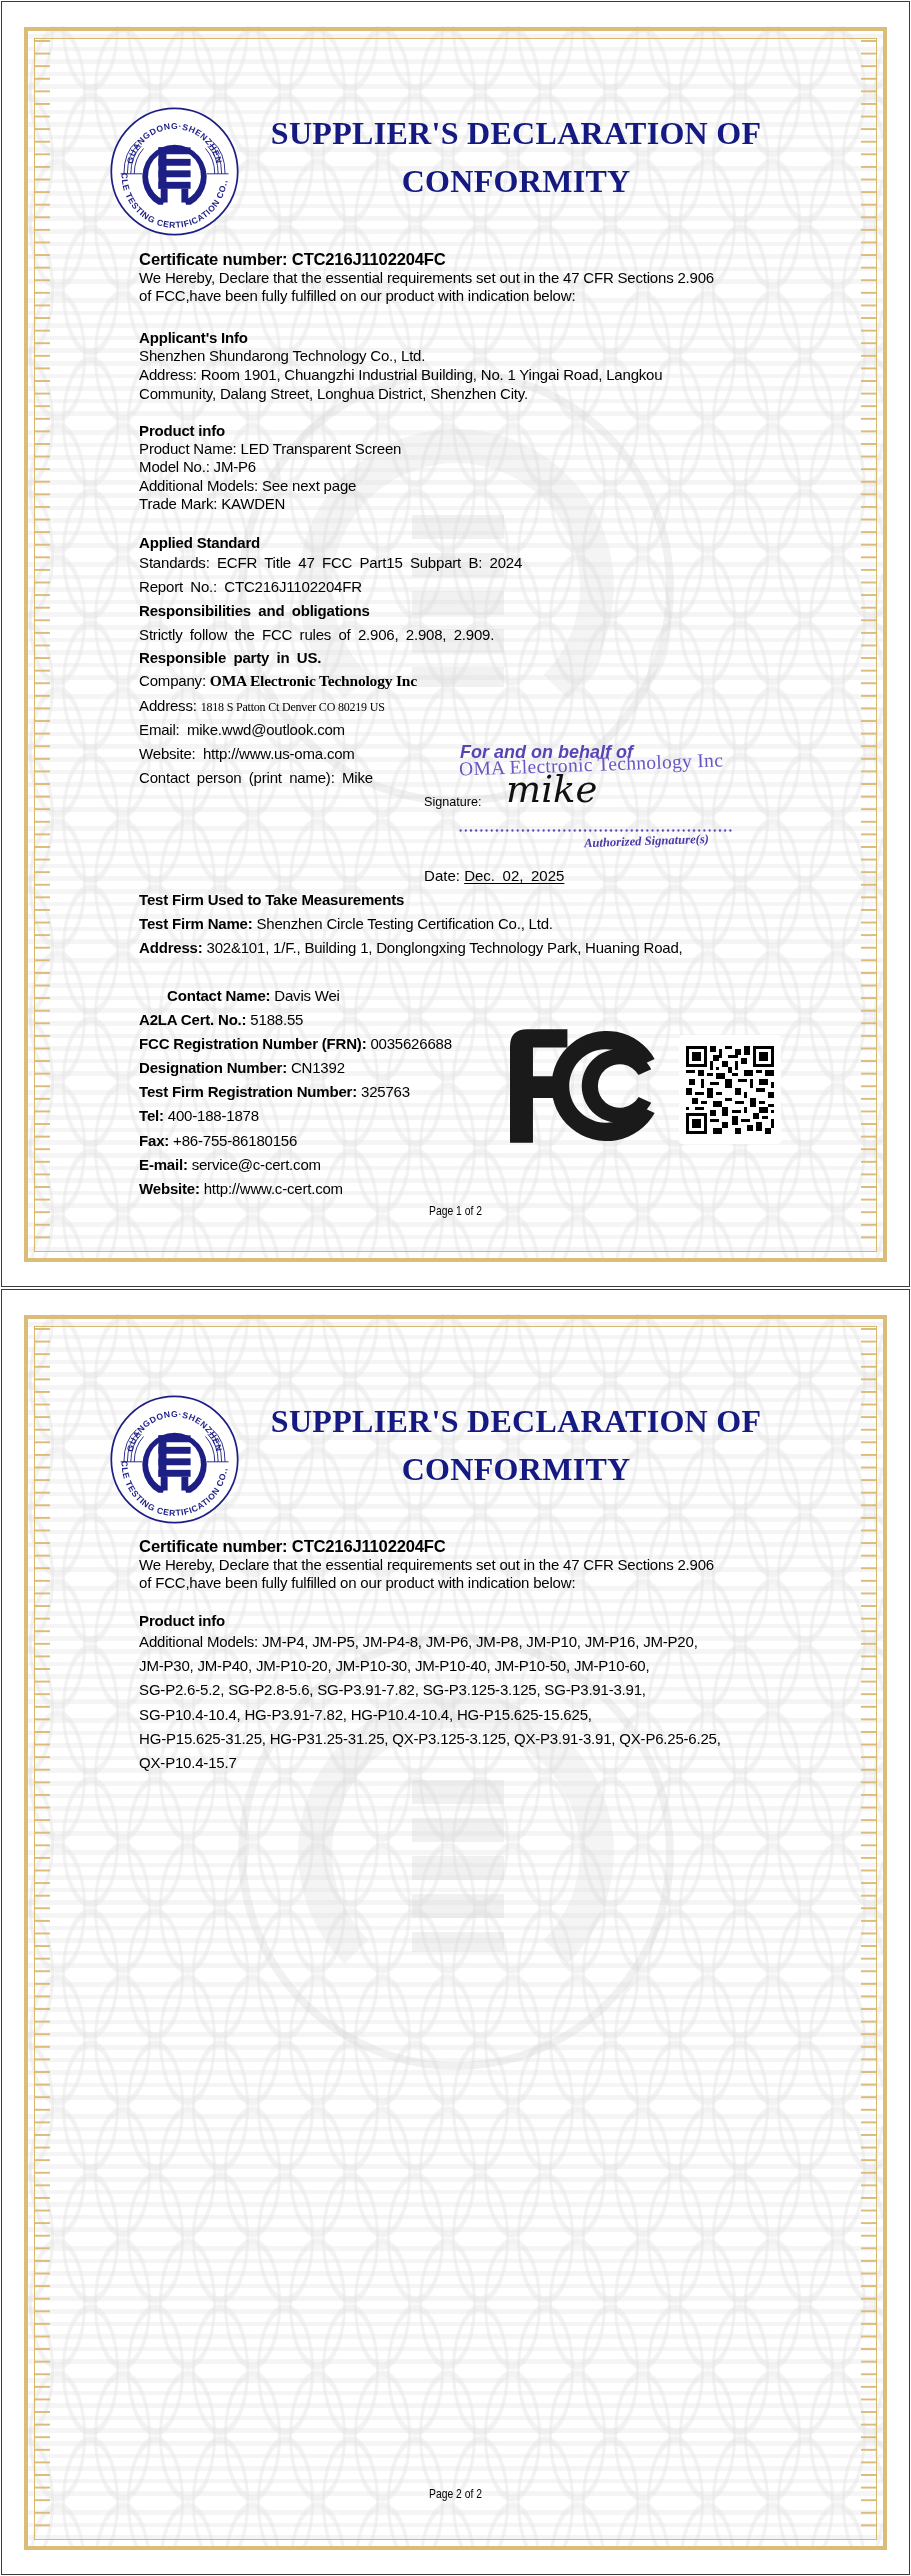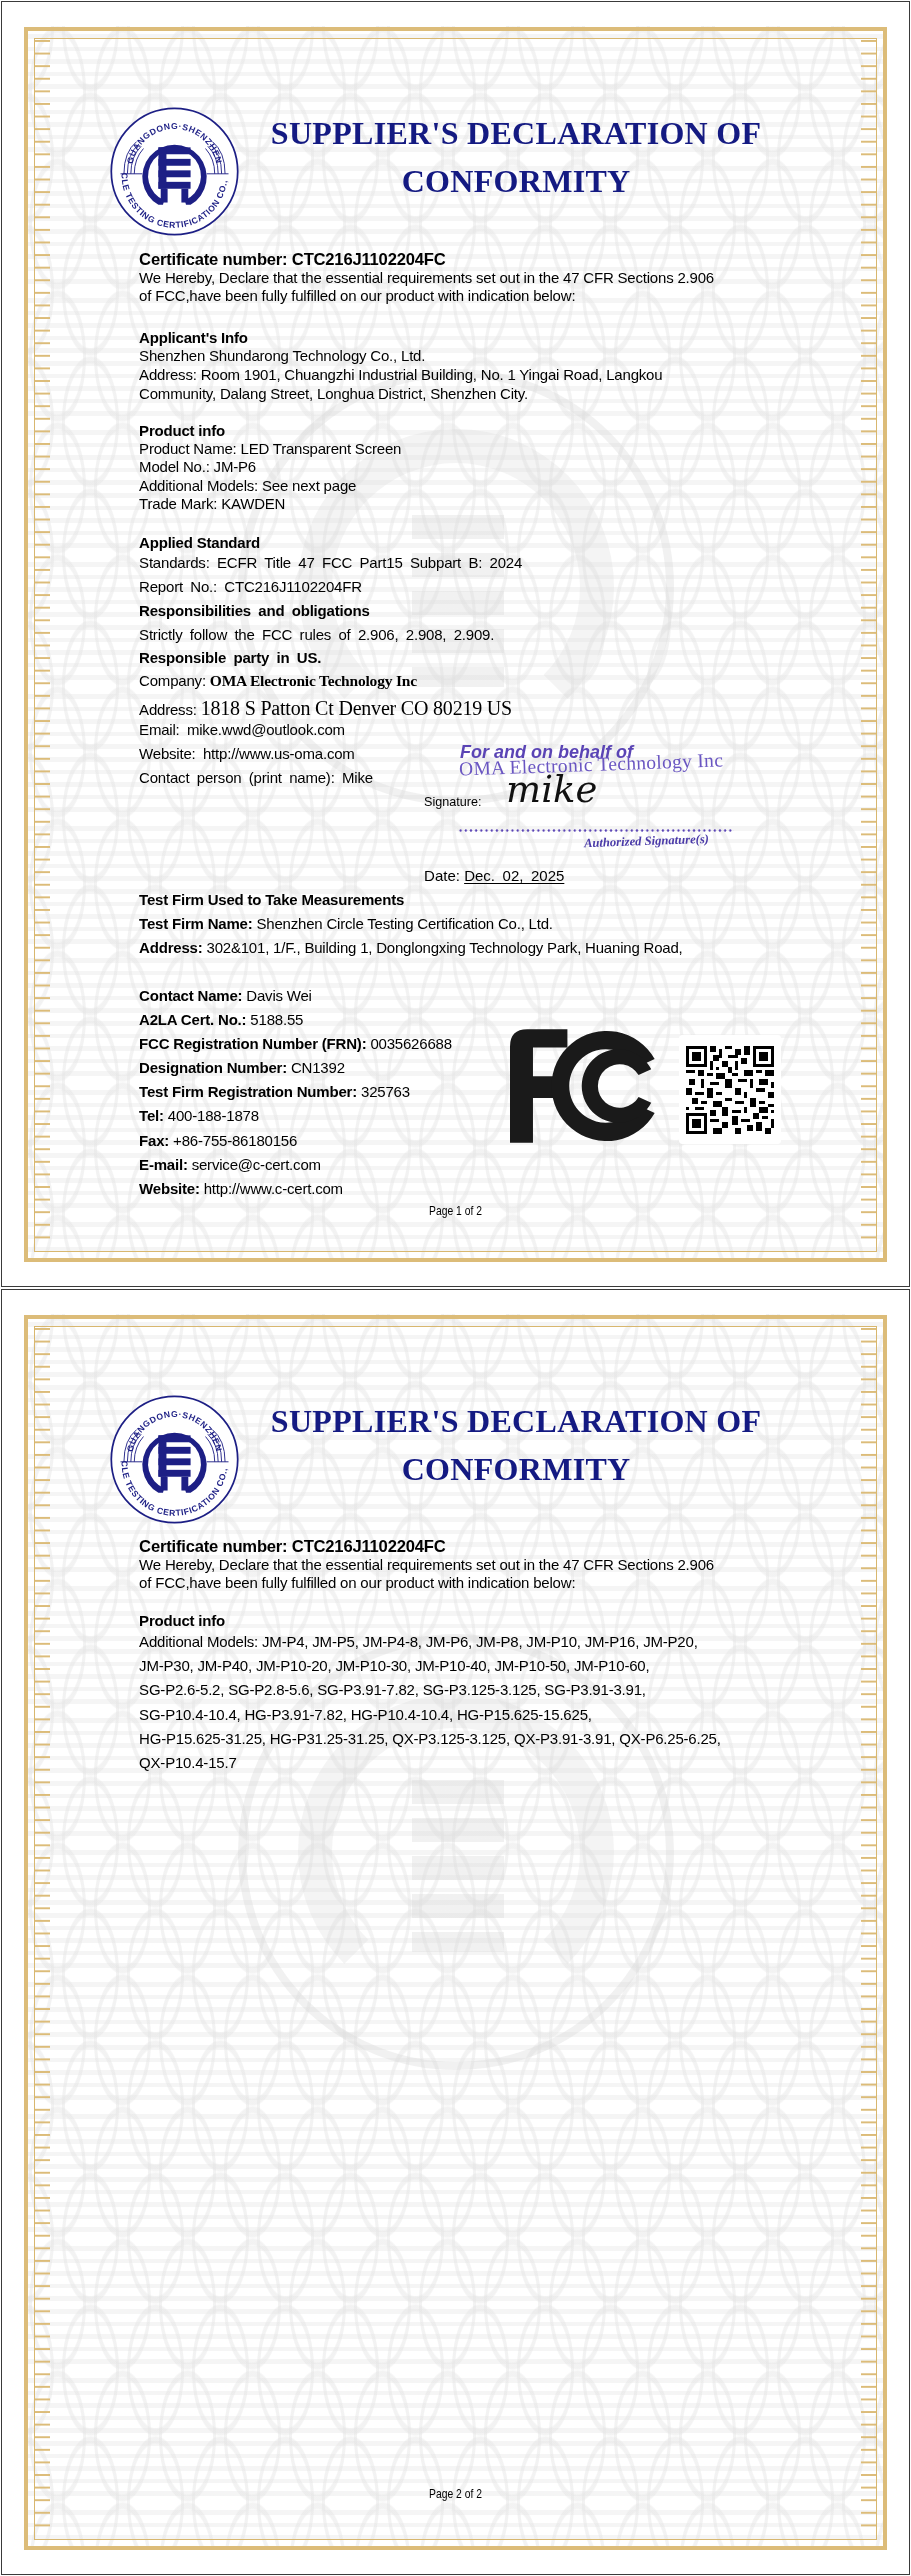--- a/index.html
+++ b/index.html
@@ -167,41 +167,41 @@
     <div class="line cond wide" style="top:576px;">Report No.: CTC216J1102204FR</div>
 
     <div class="line b cond wide" style="top:600px;">Responsibilities and obligations</div>
     <div class="line cond wide" style="top:624px;">Strictly follow the FCC rules of 2.906, 2.908, 2.909.</div>
 
     <div class="line b cond wide" style="top:647px;">Responsible party in US.</div>
     <div class="line cond" style="top:670px;">
       <span>Company: </span><span class="serif b" style="font-size:15.5px;">OMA Electronic Technology Inc</span>
     </div>
     <div class="line cond" style="top:695px;">
-      <span>Address: </span><span class="serif" style="font-size:20px;">1818 S Patton Ct Denver CO 80219 US</span>
+      <span>Address: </span><span class="serif" style="font-size:12px;">1818 S Patton Ct Denver CO 80219 US</span>
     </div>
     <div class="line cond wide" style="top:719px;">Email: mike.wwd@outlook.com</div>
     <div class="line cond wide" style="top:743px;">Website: http://www.us-oma.com</div>
     <div class="line cond wide" style="top:767px;">Contact person (print name): Mike</div>
 
     <div class="line stamp-small" style="left:321px; top:740px;">For and on behalf of</div>
     <div class="line stamp-top stamp-company" style="left:320px; top:752px; transform: rotate(-2deg);">OMA Electronic Technology Inc</div>
     <div class="line" style="left:285px; top:793px; font-size:12.6px;">Signature:</div>
     <div class="line signature-script" style="left:367px; top:766px;">mike</div>
     <div class="dots" style="left:319px; top:827px; width:276px;"></div>
     <div class="line auth-label" style="left:445px; top:832px; transform: rotate(-2deg);">Authorized Signature(s)</div>
 
     <div class="line" style="left:285px; top:865px; font-size:15px;">
       <span>Date: </span><span class="date-val" style="word-spacing:3.4px;">Dec. 02, 2025</span>
     </div>
 
     <div class="line b cond" style="top:889px;">Test Firm Used to Take Measurements</div>
     <div class="line cond" style="top:913px;"><span class="b">Test Firm Name: </span><span>Shenzhen Circle Testing Certification Co., Ltd.</span></div>
     <div class="line cond" style="top:937px;"><span class="b">Address: </span><span>302&amp;101, 1/F., Building 1, Donglongxing Technology Park, Huaning Road,</span></div>
-    <div class="line cond" style="top:985px;"><span class="b">Contact Name: </span><span>Davis Wei</span></div>
+    <div class="line cond" style="top:985px;margin-left:28px;"><span class="b">Contact Name: </span><span>Davis Wei</span></div>
     <div class="line cond" style="top:1009px;"><span class="b">A2LA Cert. No.: </span><span>5188.55</span></div>
     <div class="line cond" style="top:1033px;"><span class="b">FCC Registration Number (FRN): </span><span>0035626688</span></div>
     <div class="line cond" style="top:1057px;"><span class="b">Designation Number: </span><span>CN1392</span></div>
     <div class="line cond" style="top:1081px;"><span class="b">Test Firm Registration Number: </span><span>325763</span></div>
     <div class="line cond" style="top:1105px;"><span class="b">Tel: </span><span>400-188-1878</span></div>
     <div class="line cond" style="top:1130px;"><span class="b">Fax: </span><span>+86-755-86180156</span></div>
     <div class="line cond" style="top:1154px;"><span class="b">E-mail: </span><span>service@c-cert.com</span></div>
     <div class="line cond" style="top:1178px;"><span class="b">Website: </span><span>http://www.c-cert.com</span></div>
   </div>
 

